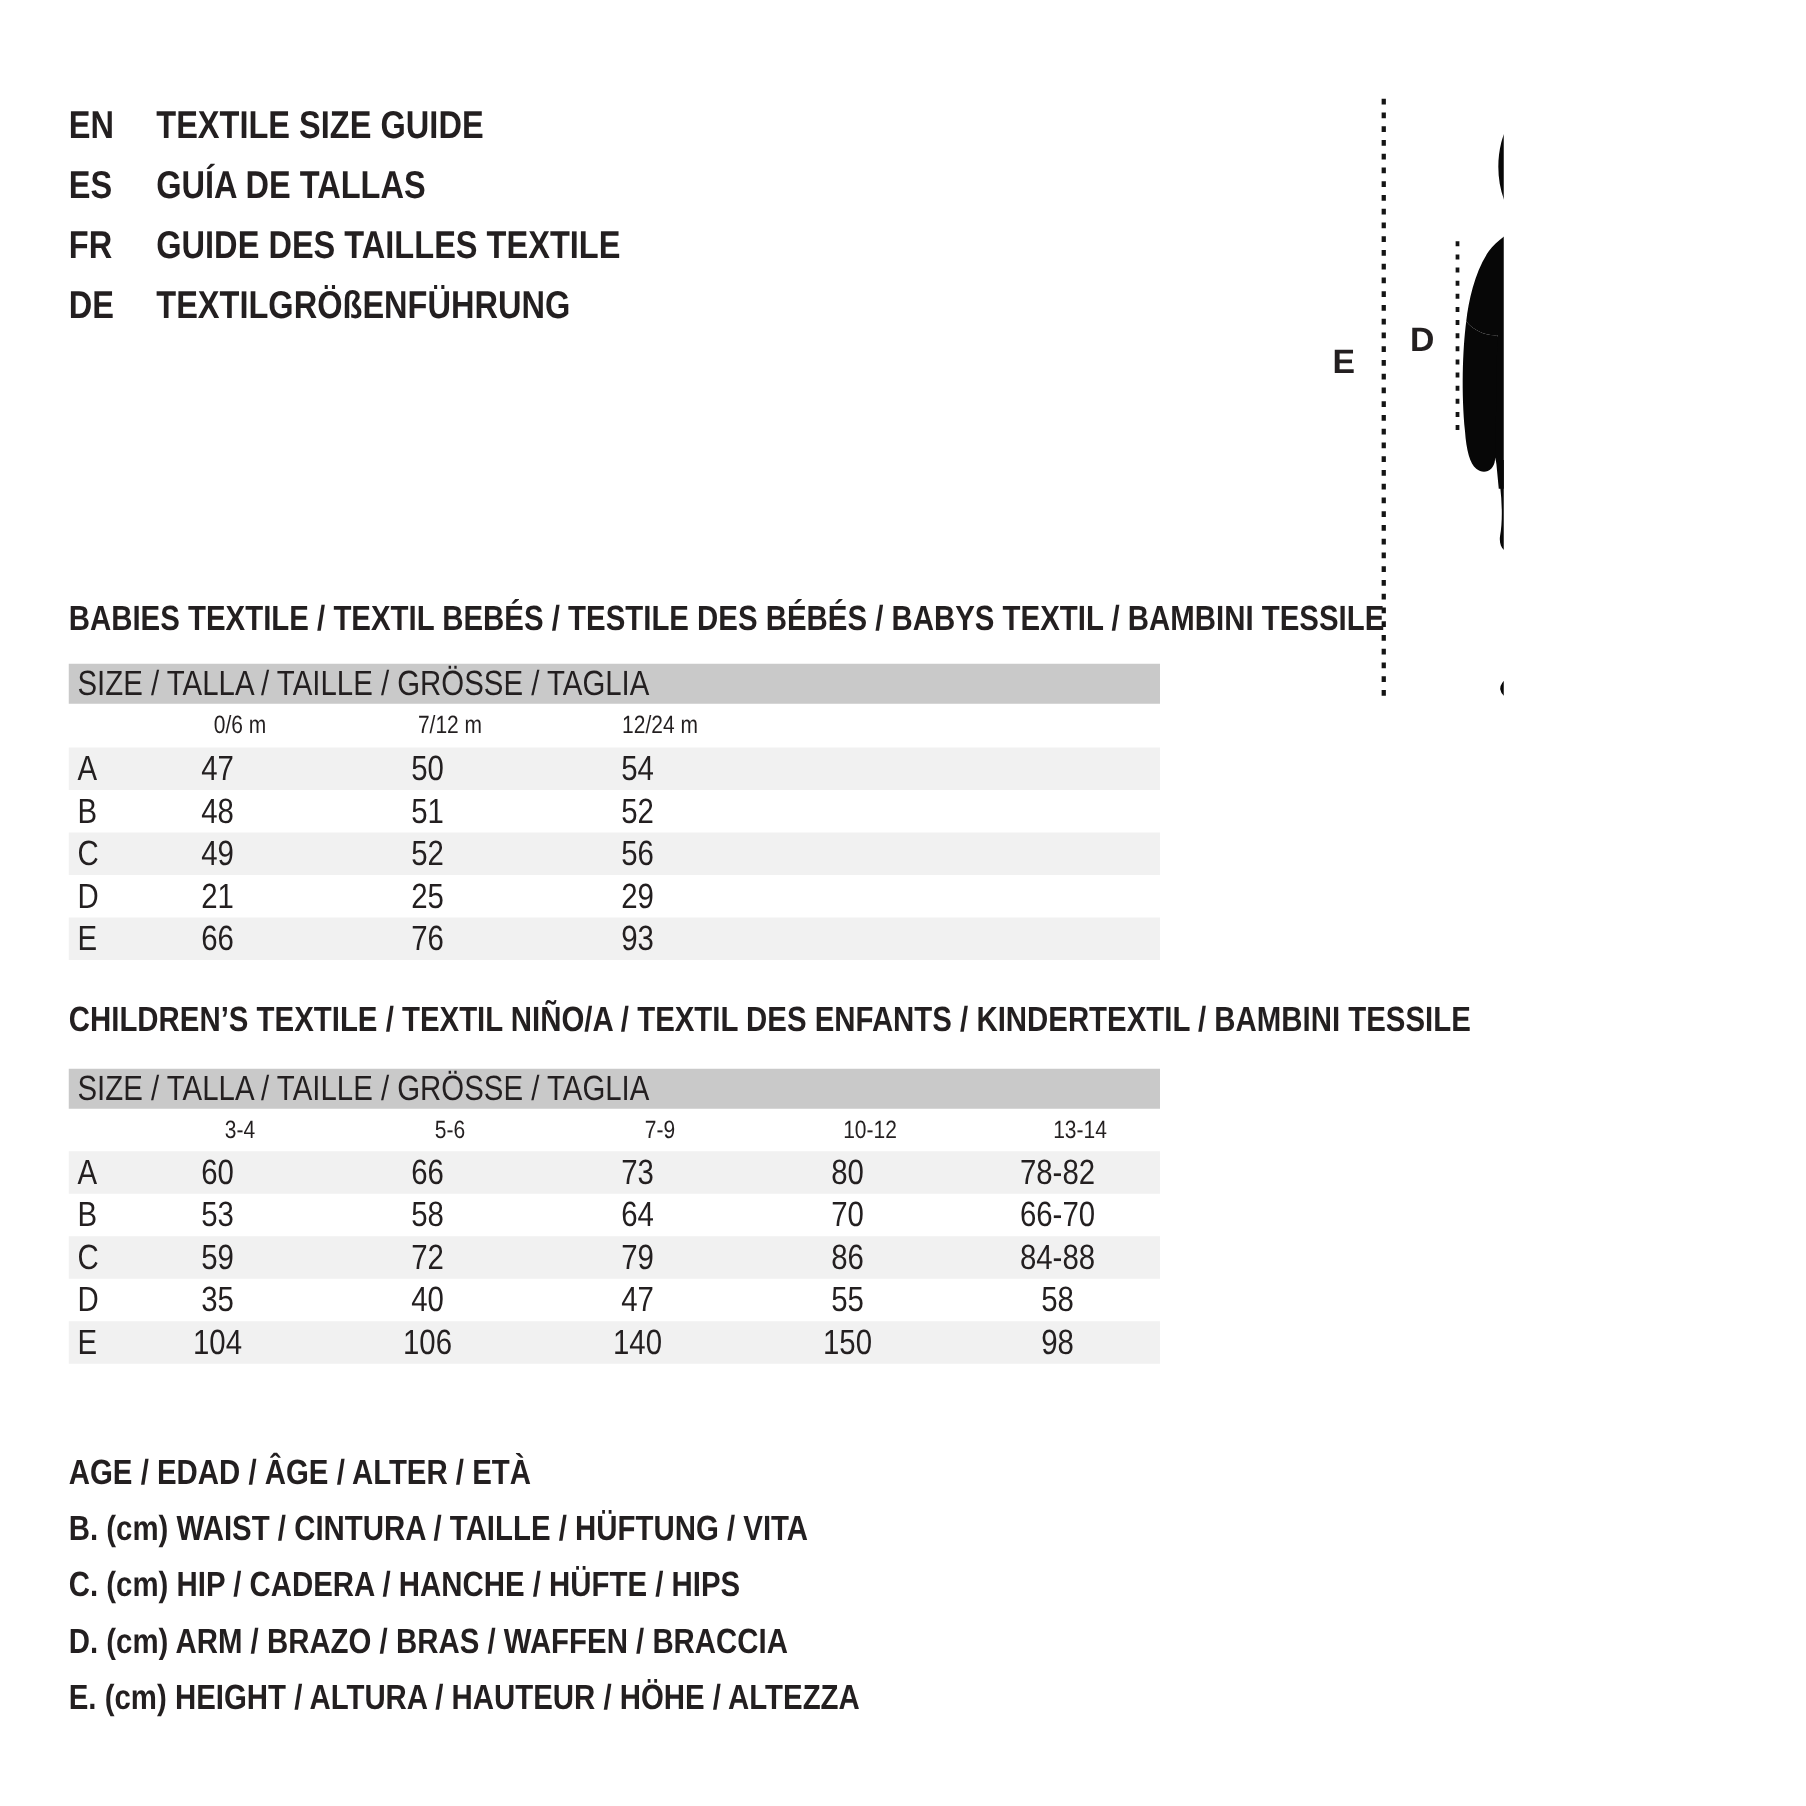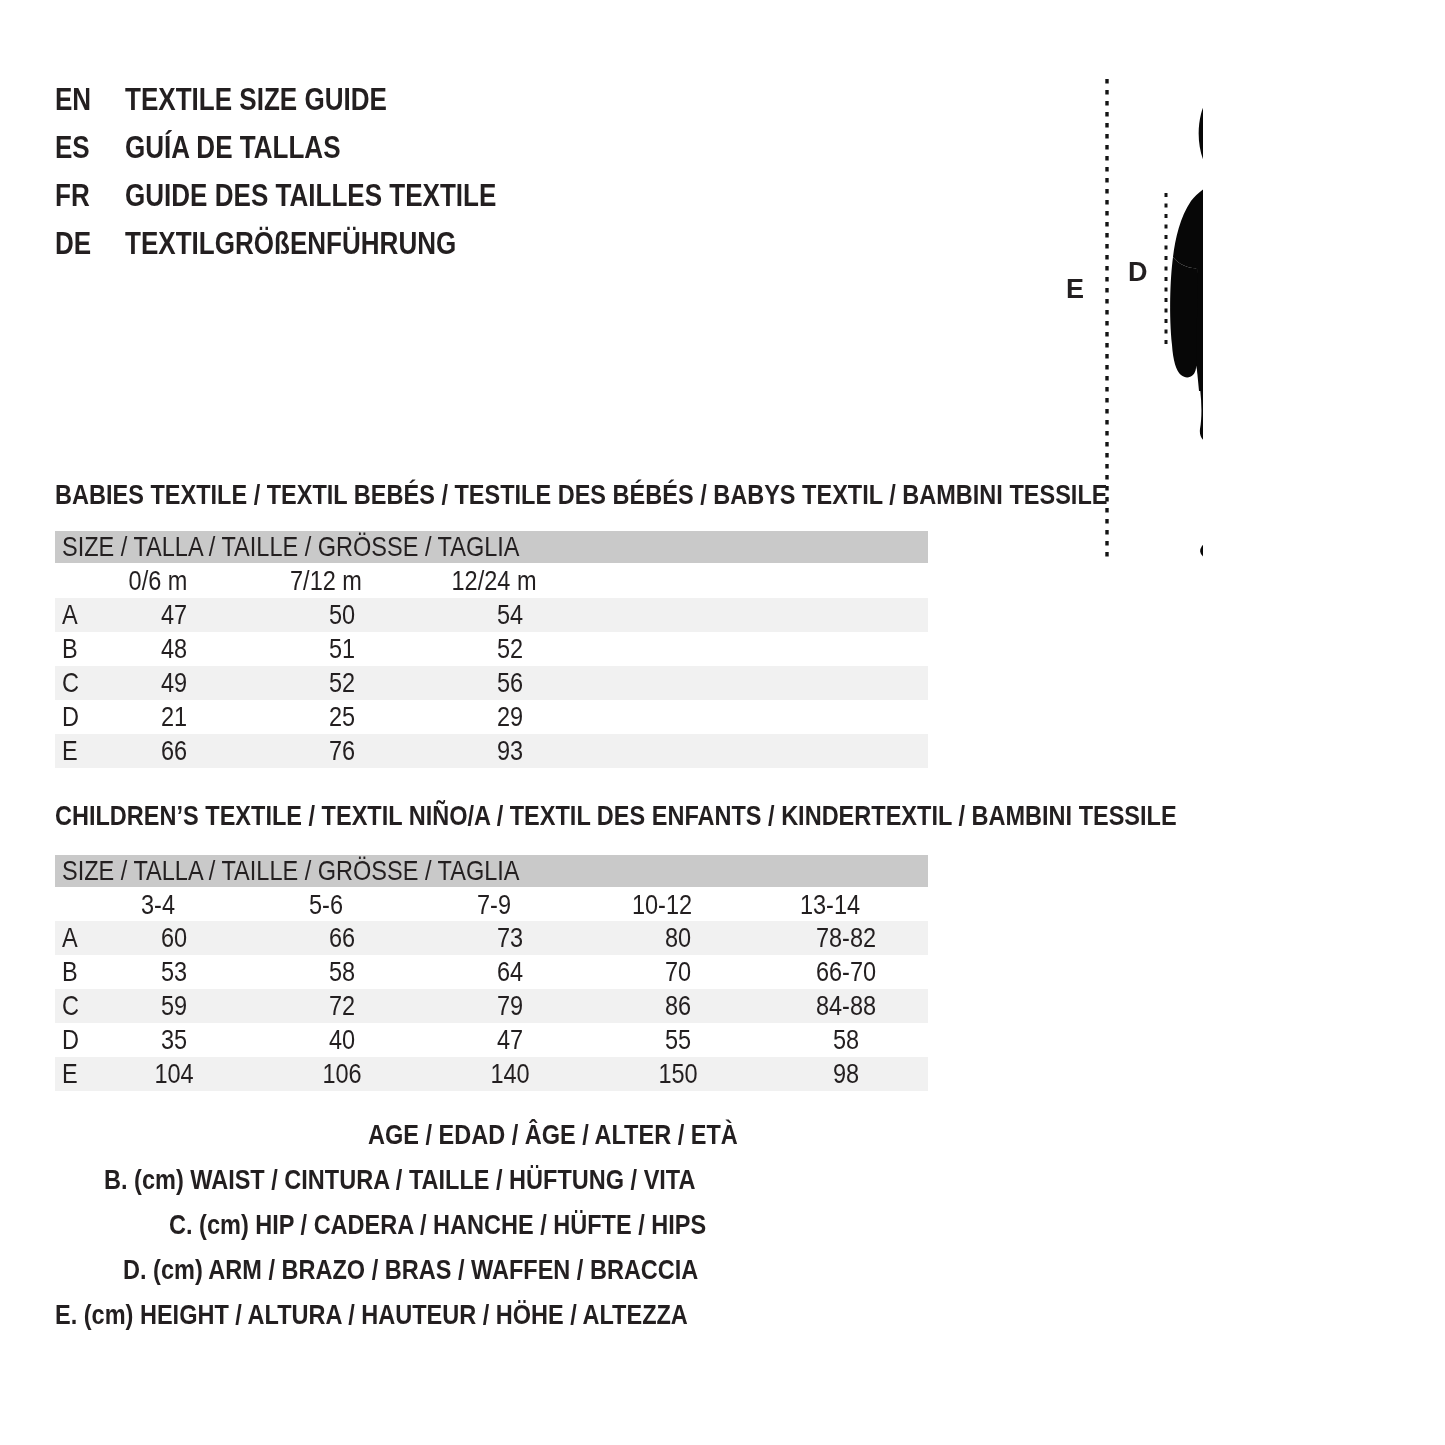--- a/index.html
+++ b/index.html
@@ -38,35 +38,35 @@
   .sec-heading{position:absolute;left:55px;font-size:28px;font-weight:700;line-height:30px;}
   .h-babies{top:480px;text-decoration:underline;}
   .h-children{top:801px;}
 
   
   .sizebar{position:absolute;left:55px;width:873px;height:32px;background:var(--header-bar-gray);
            font-size:28px;font-weight:400;line-height:32px;padding-left:7px;}
   .bar-babies{top:531px;}
   .bar-children{top:855px;}
 
-  .thead{position:absolute;left:39px;width:873px;height:35px;font-size:28px;font-weight:400;line-height:35px;}
+  .thead{position:absolute;left:73px;width:873px;height:35px;font-size:20px;font-weight:400;line-height:35px;}
   .thead-babies{top:563px;}
   .thead-children{top:887px;}
 
   .tbody{position:absolute;left:55px;width:873px;}
   .tbody-babies{top:598px;}
   .tbody-children{top:921px;}
   .trow{position:relative;width:873px;height:34px;font-size:28px;line-height:34px;}
   .trow.odd{background:var(--row-stripe-gray);}
   .rlabel{position:absolute;left:7px;top:0;font-weight:400;}
   .cell{position:absolute;top:0;width:168px;height:34px;text-align:center;transform:scaleX(0.84);}
   .c0{left:35px;} .c1{left:203px;} .c2{left:371px;} .c3{left:539px;} .c4{left:707px;}
 
   
-  .legend{position:absolute;left:55px;top:1112px;text-align:right;}
+  .legend{position:absolute;left:55px;top:1155px;}
   .legend-line{height:45px;font-size:28px;font-weight:700;line-height:45px;}
 </style>
 </head>
 <body>
 
 <div class="page">
 
   <div class="langs">
     <div class="lang-row">
       <span class="lang-code cx">EN</span>

